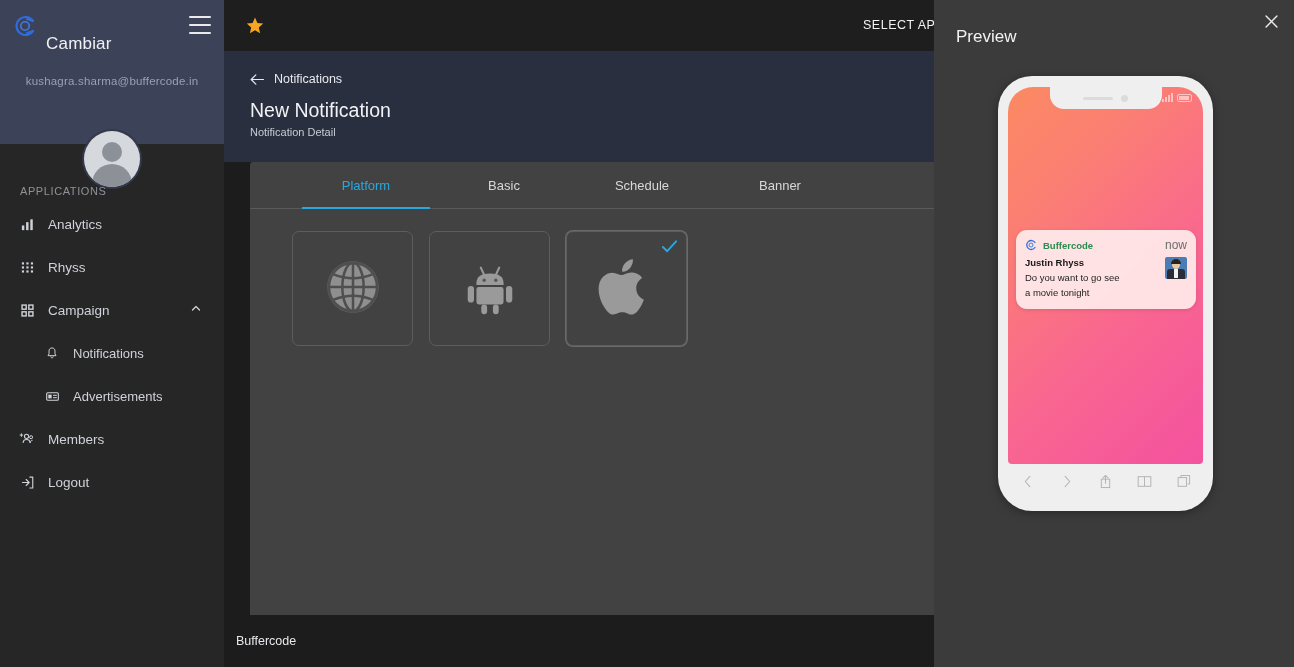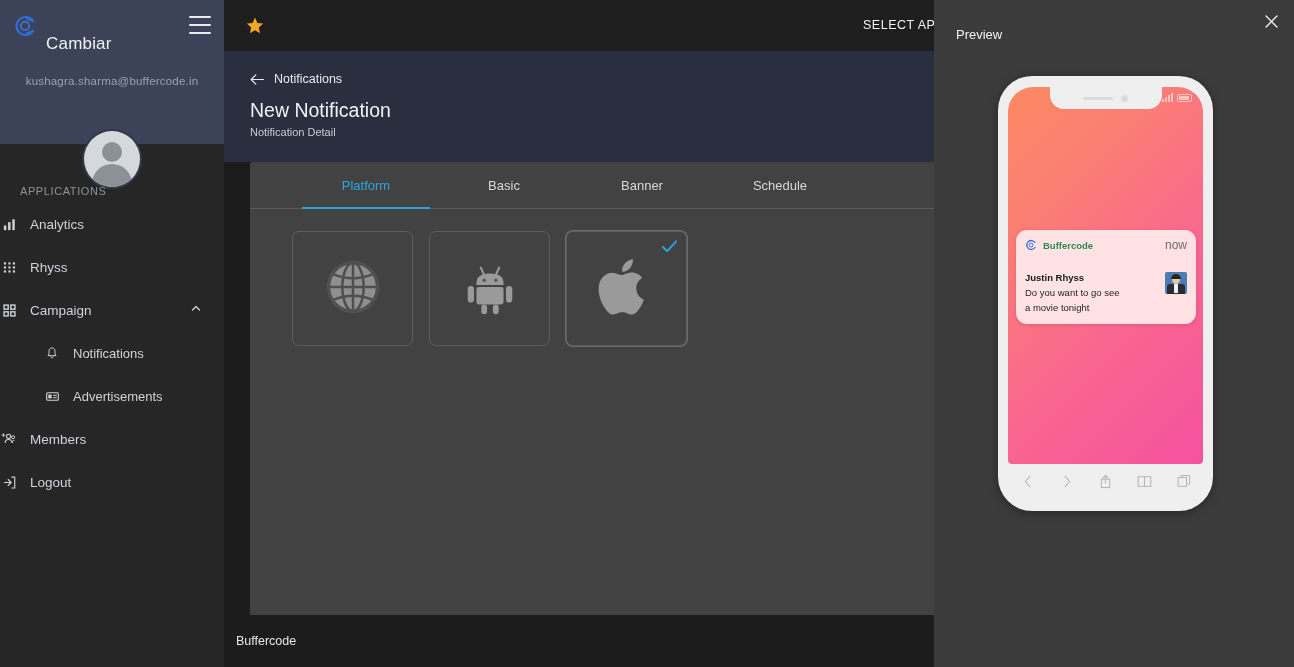--- a/index.html
+++ b/index.html
@@ -60,21 +60,21 @@
     position: absolute; left: 8px; top: 33px;
     width: 40px; height: 30px; border-radius: 20px 20px 0 0; background: #8c9198;
   }
   .app-label {
     position: absolute; left: 20px; top: 185px;
     color: #8e9299; font-size: 11px; letter-spacing: .6px;
   }
   .nav { position: absolute; left: 0; top: 208px; width: 224px; }
   .nav-item {
     position: relative; display: flex; align-items: center;
-    height: 32px; cursor: pointer;
+    height: 32px; padding-left: 18px; cursor: pointer;
     color: #cfd2d8; font-size: 13.5px;
   }
   .nav-item.sub { padding-left: 43px; font-size: 13px; }
   .nav-item .ico {
     width: 18px; height: 18px; margin-right: 12px;
     display: flex; align-items: center; justify-content: center;
     flex: 0 0 18px;
   }
   .nav-item .chev {
     position: absolute; right: 22px; top: 50%;
@@ -176,21 +176,21 @@
     width: 360px; height: 667px; background: #3b3b3b;
     z-index: 5;
   }
   .preview-close {
     position: absolute; right: 12px; top: 10px;
     width: 22px; height: 22px; cursor: pointer;
     display: flex; align-items: center; justify-content: center;
   }
   .preview-title {
     position: absolute; left: 22px; top: 27px;
-    color: #f2f2f2; font-size: 13px;
+    color: #f2f2f2; font-size: 17px;
   }
 
   
   .phone {
     position: absolute; left: 64px; top: 76px;
     width: 215px; height: 435px;
     background: #f0eff0; border-radius: 34px;
     box-shadow: 0 2px 10px rgba(0,0,0,.35);
     padding: 11px 10px 10px 10px;
   }
@@ -227,21 +227,21 @@
     width: 180px;
     background: rgba(255,235,235,.93);
     border-radius: 11px;
     padding: 8px 9px 9px 9px;
     box-shadow: 0 1px 4px rgba(0,0,0,.12);
   }
   .notif-head { display: flex; align-items: center; }
   .notif-logo { width: 12px; height: 12px; margin-right: 6px; display: flex; }
   .notif-app { color: #2d8a52; font-size: 9.5px; font-weight: bold; flex: 1; }
   .notif-time { color: #6c6c6c; font-size: 12px; }
-  .notif-body { display: flex; margin-top: 20px; gap: 39px; }
+  .notif-body { display: flex; margin-top: 5px; gap: 39px; }
   .notif-texts { flex: 1; padding-right: 6px; }
   .notif-title { color: #17181a; font-size: 9.5px; font-weight: bold; }
   .notif-msg { color: #1d1e20; font-size: 9.5px; line-height: 15px; margin-top: 2px; }
   .notif-thumb {
     width: 22px; height: 22px; flex: 0 0 22px;
     background: #4a7cb5; border-radius: 2px; overflow: hidden; position: relative;
   }
   .notif-thumb .t-head {
     position: absolute; left: 7px; top: 3px; width: 8px; height: 9px;
     border-radius: 50%; background: #e7c9a6;
@@ -437,24 +437,24 @@
 
       <div class="tabs">
         <div class="tab-pad"></div>
         <div class="tab active">
           <span>Platform</span>
         </div>
         <div class="tab">
           <span>Basic</span>
         </div>
         <div class="tab">
+          <span>Schedule</span>
+        </div>
+        <div class="tab">
           <span>Banner</span>
-        </div>
-        <div class="tab">
-          <span>Schedule</span>
         </div>
       </div>
 
       <div class="platforms">
 
         <div class="plat-card">
           <span>
             <svg width="62" height="62" viewBox="0 0 64 64">
               <circle cx="32" cy="32" r="25" fill="#8f8f8f" stroke="#6e6e6e" stroke-width="3"></circle>
               <ellipse cx="32" cy="32" rx="25" ry="25" fill="none" stroke="#4f4f4f" stroke-width="2.6"></ellipse>

